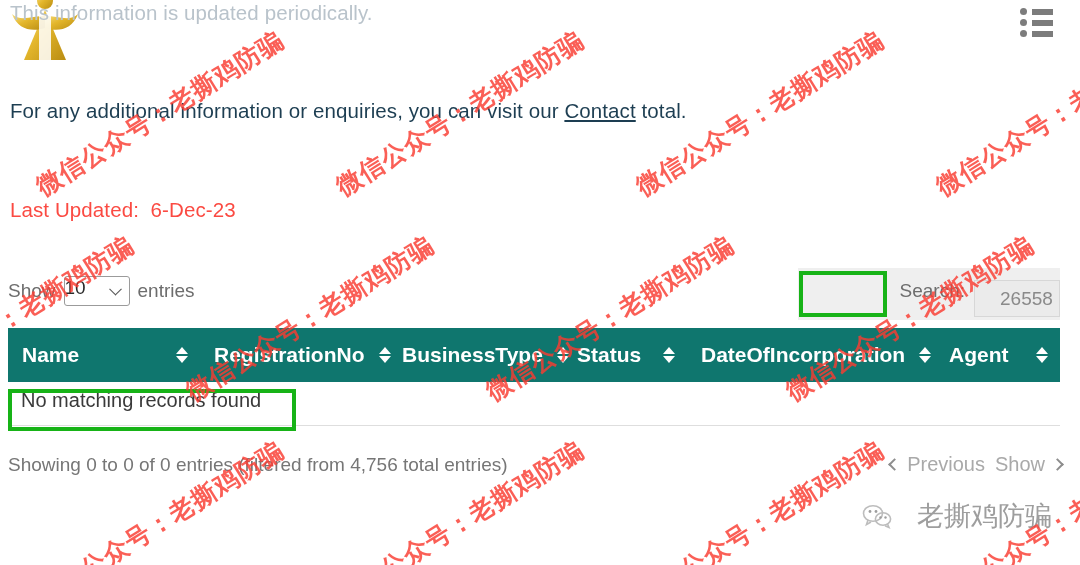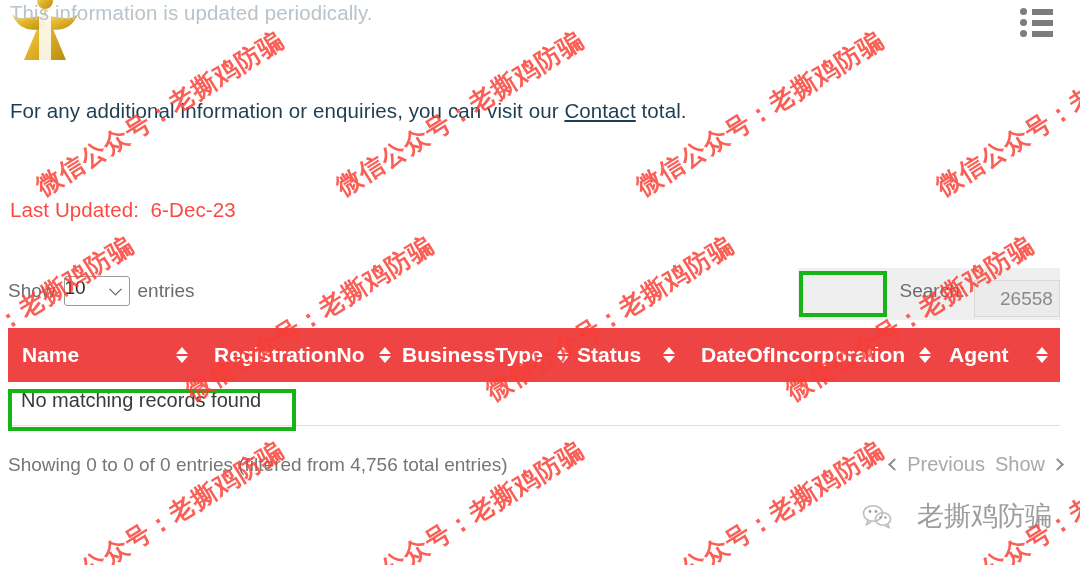--- a/index.html
+++ b/index.html
@@ -111,21 +111,21 @@
   }
 
   
   .dt-table {
     position: absolute; left: 8px; top: 328px;
     width: 1052px;
   }
   .dt-thead {
     display: flex; align-items: center;
     height: 54px;
-    background: #ef4444;
+    background: #0f766e;
     color: #ffffff;
   }
   .th {
     display: flex; align-items: center;
     justify-content: space-between;
     height: 100%;
     font-size: 21px; font-weight: bold;
     padding: 0 12px 0 14px;
     white-space: nowrap;
   }

